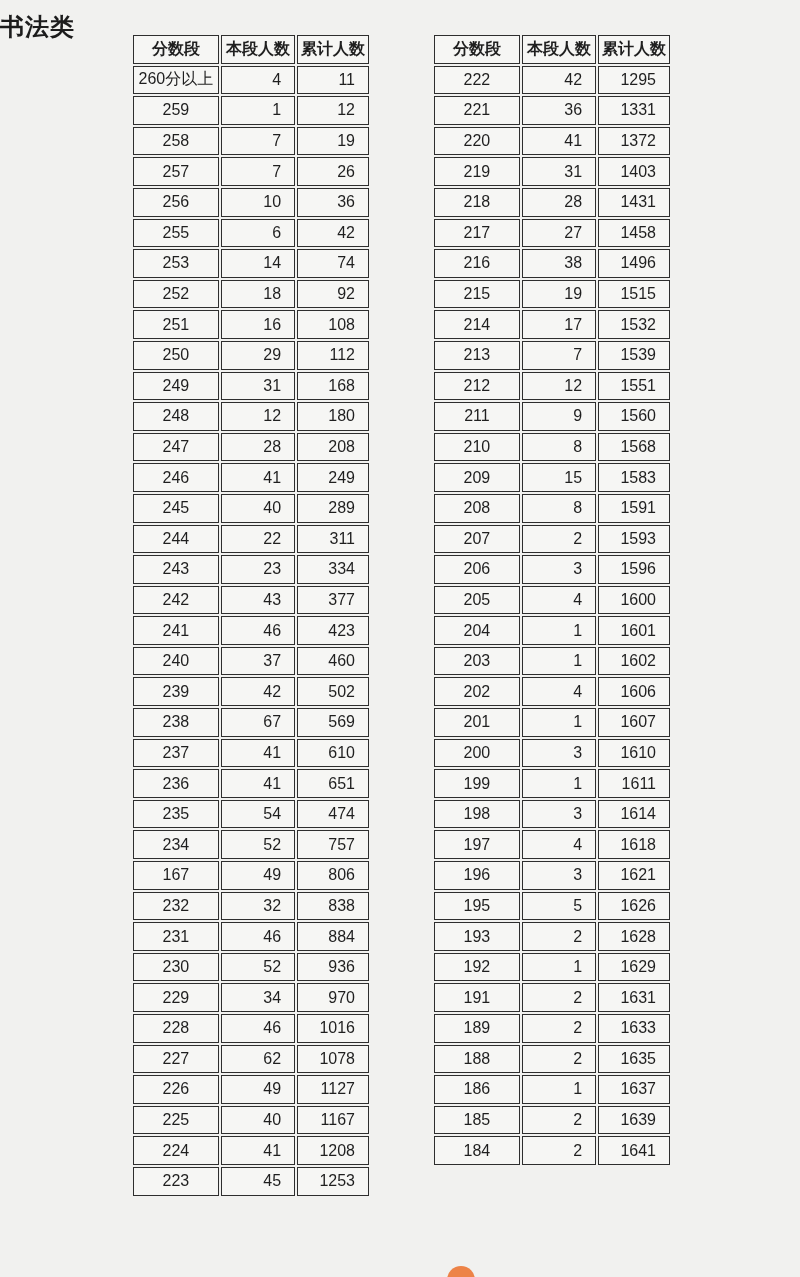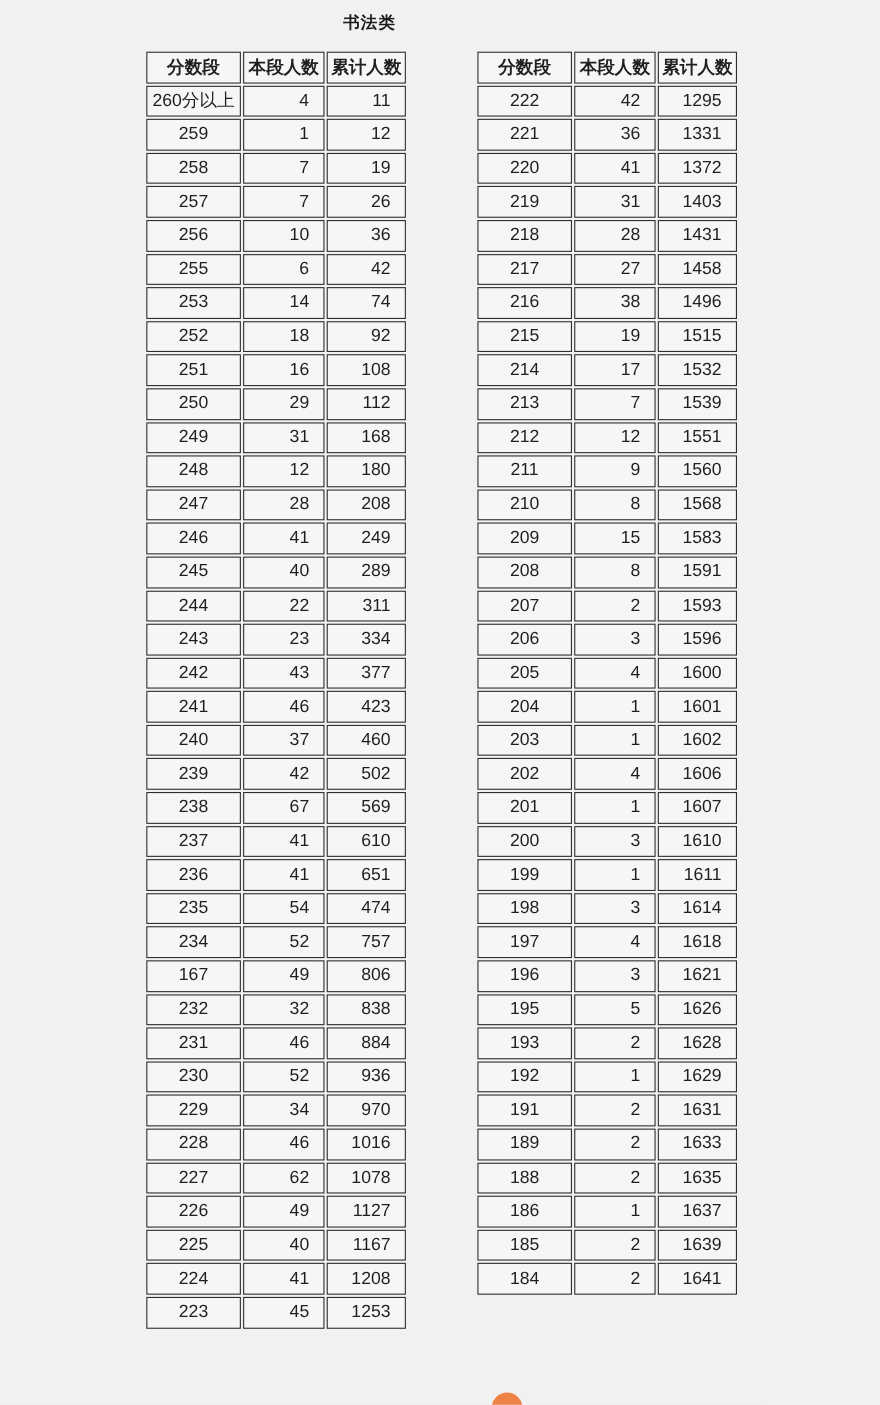--- a/index.html
+++ b/index.html
@@ -13,29 +13,29 @@
     height: 1277px;
     overflow: hidden;
     background: var(--page-bg, #f1f1ef);
     margin: 0 auto;
   }
   .page-title {
     position: absolute;
     top: 11px;
     left: 0;
     width: 672px;
-    text-align: center;
-    font-size: 15px;
+    text-align: left;
+    font-size: 24px;
     font-weight: bold;
     color: #1c1c1c;
     letter-spacing: 1px;
   }
   table.score-table {
     position: absolute;
-    top: 45px;
+    top: 33px;
     width: 240px;
     table-layout: fixed;
     border-collapse: separate;
     border-spacing: 2px;
   }
   table.score-table.left  { left: 131px; }
   table.score-table.right { left: 432px; }
   .score-table th,
   .score-table td {
     border: 1px solid var(--line, #2e2e2e);

